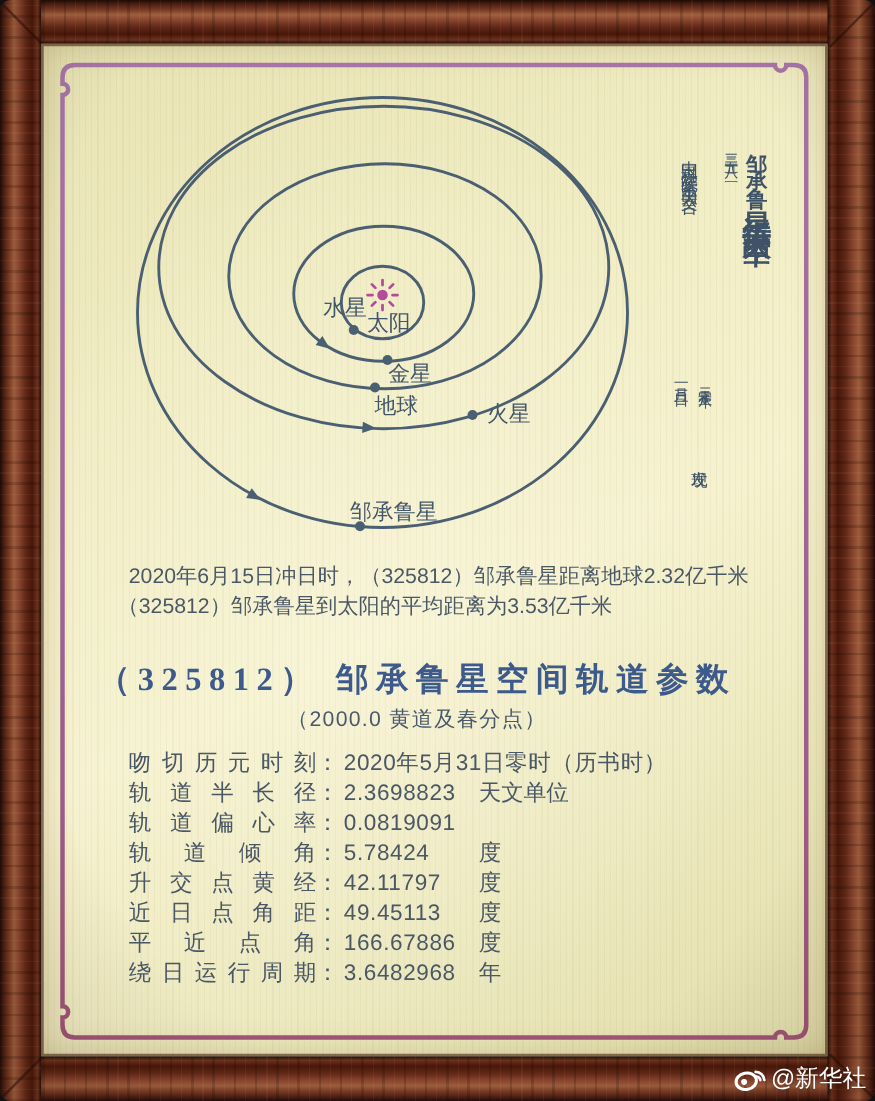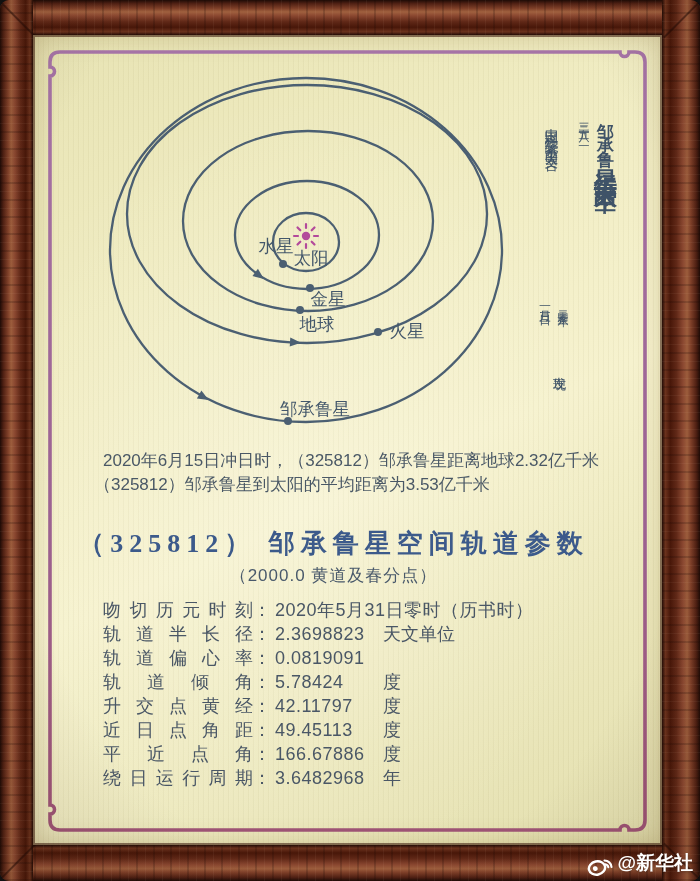--- a/index.html
+++ b/index.html
@@ -56,22 +56,22 @@
          font-family:"Liberation Serif","DejaVu Serif",serif;}
   .subtitle{position:absolute;left:28px;top:529px;width:545px;text-align:center;font-size:17px;
             letter-spacing:1px;color:#49596b;}
   .params{position:absolute;left:70px;top:563px;font-size:18px;color:#4a5766;}
   .param-row{display:flex;height:24px;line-height:24px;align-items:baseline;}
   .p-label{display:inline-block;width:150px;text-align:justify;text-align-last:justify;}
   .p-colon{display:inline-block;width:22px;}
   .p-value{display:inline-block;min-width:108px;letter-spacing:.5px;white-space:nowrap;}
   .p-unit{display:inline-block;}
   
-  .watermark{position:absolute;right:7px;bottom:5px;display:flex;align-items:flex-end;gap:3px;
-             color:#ffffff;font-size:19px;font-weight:bold;text-shadow:0 1px 3px rgba(0,0,0,.35);margin-top:24px;}
+  .watermark{position:absolute;right:7px;bottom:5px;display:flex;align-items:flex-start;gap:3px;
+             color:#ffffff;font-size:19px;font-weight:normal;text-shadow:0 1px 3px rgba(0,0,0,.35);margin-top:24px;}
   .vignette{position:absolute;inset:0;pointer-events:none;
             background:radial-gradient(ellipse at 50% 45%, rgba(0,0,0,0) 70%, rgba(40,20,5,.12) 100%);}
 </style>
 </head>
 <body>
 
 <div class="photo">
 
   <div class="wood wood-top"></div>
   <div class="wood wood-bottom"></div>

